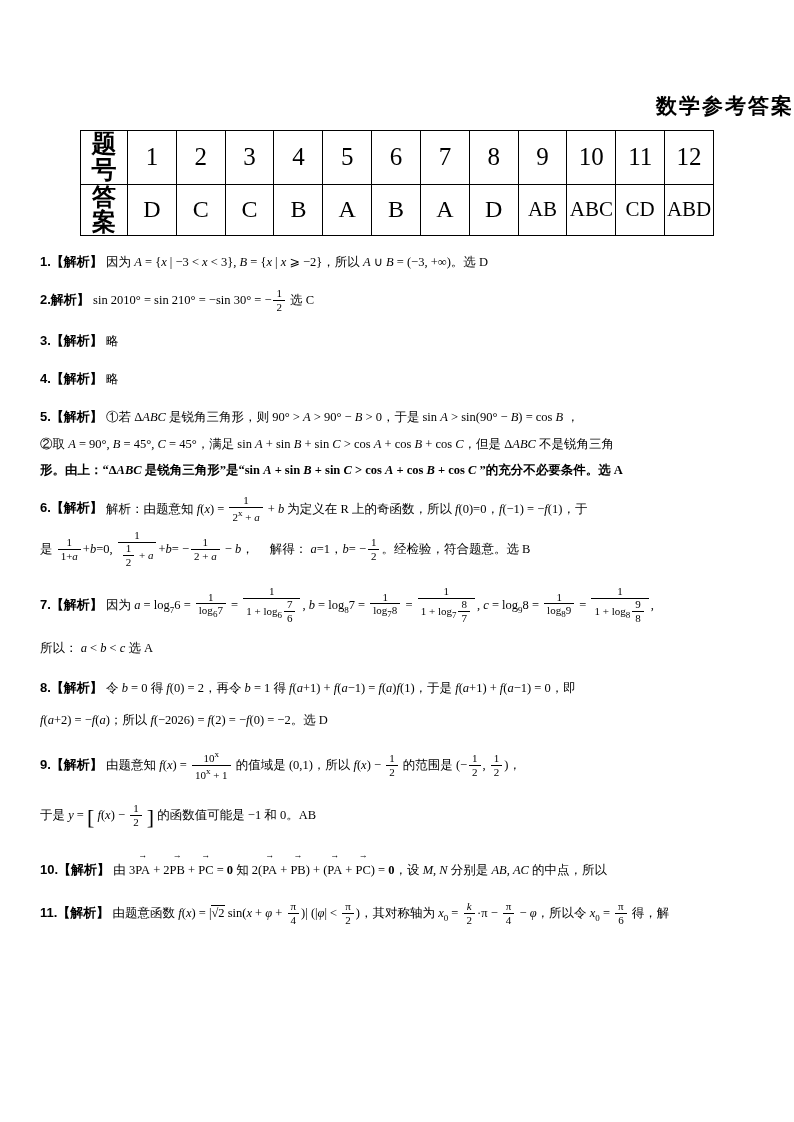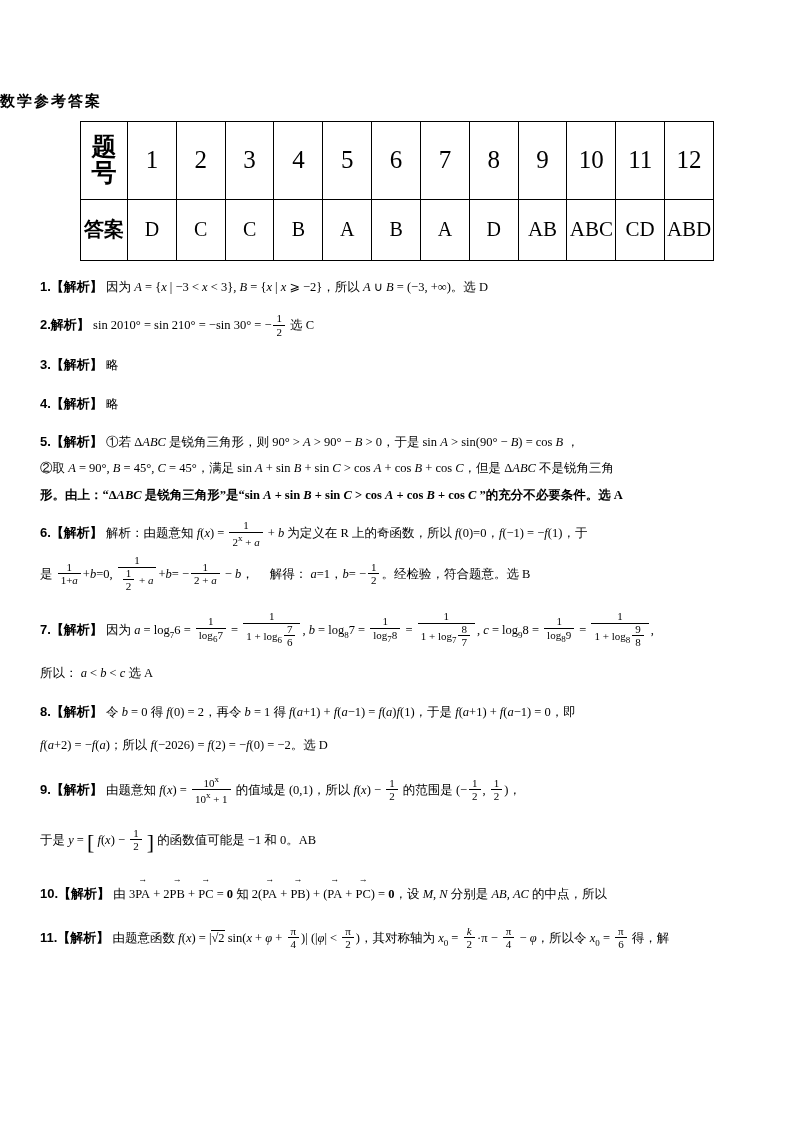--- a/index.html
+++ b/index.html
@@ -15,24 +15,24 @@
     position: relative;
   }
   .page {
     position: relative;
     width: 794px;
     height: 1122px;
     box-sizing: border-box;
     padding: 0;
   }
   .title {
-    text-align: left;
+    text-align: right;
     font-family: "Liberation Sans", sans-serif;
     font-weight: bold;
-    font-size: 15px;
+    font-size: 21px;
     letter-spacing: 2px;
     margin-top: 92px;
     margin-bottom: 10px;
   }
   .answer-table-wrap {
     margin: 0 auto;
     width: 634px;
   }
   table.answers {
     border-collapse: collapse;
@@ -44,29 +44,29 @@
     text-align: center;
     vertical-align: middle;
     font-family: "Liberation Serif", serif;
   }
   td.hdr-label {
     width: 46px;
     font-size: 15px;
     font-weight: bold;
     font-family: "Liberation Sans", sans-serif;
     line-height: 1.05;
-    padding: 12px 0;
+    padding: 0 0;
   }
   tr.row-num td {
     height: 36px;
     font-size: 25px;
   }
   tr.row-ans td {
     height: 36px;
-    font-size: 20px;
+    font-size: 24px;
   }
   tr.row-ans td.ans-wide {
     font-size: 21px;
   }
   .sol {
     margin: 0 44px 0 40px;
     font-size: 13px;
     line-height: 1.95;
     position: relative;
   }

